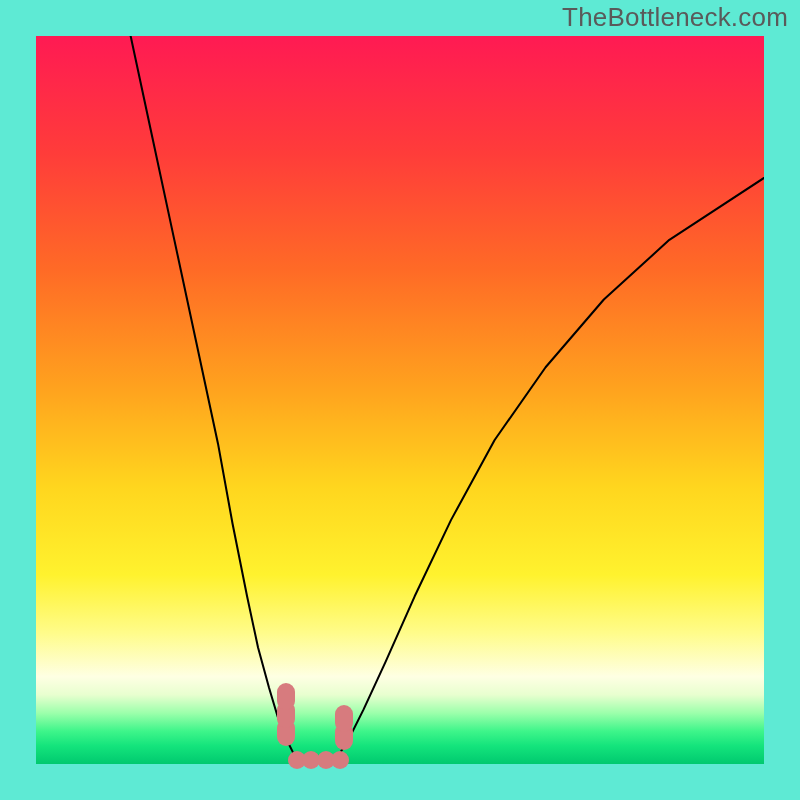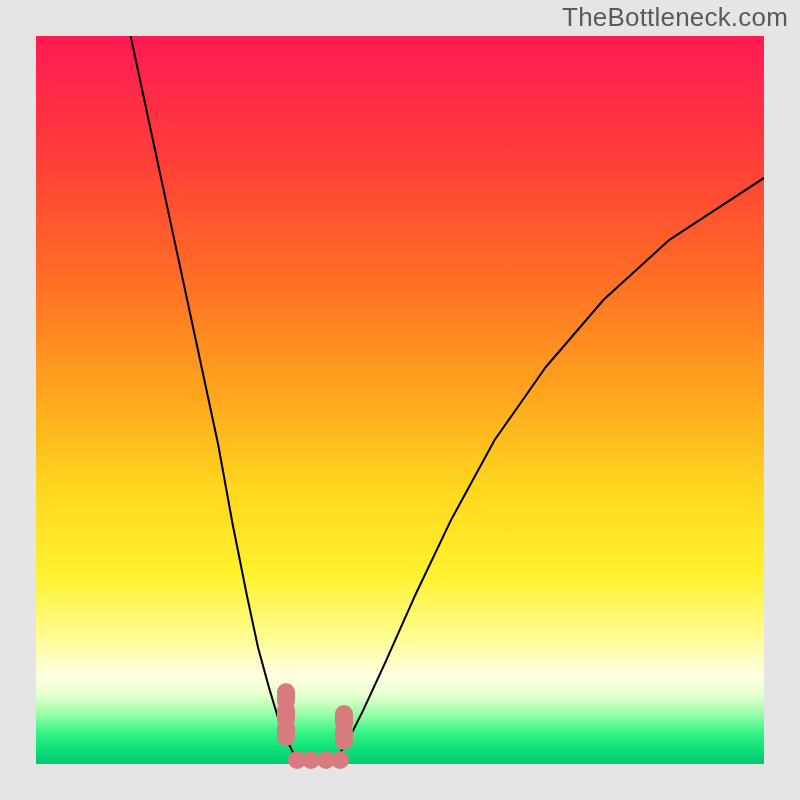--- a/index.html
+++ b/index.html
@@ -1,21 +1,21 @@
 <!DOCTYPE html>
 <html><head>
 <meta charset="utf-8">
 <style>
   * { margin: 0; padding: 0; box-sizing: border-box; }
   html, body { width: 800px; height: 800px; overflow: hidden; background: #000; }
   .frame {
     position: relative;
     width: 800px;
     height: 800px;
-    background: #e5e5e5;
+    background: #5eead4;
   }
   .watermark {
     position: absolute;
     top: 2px;
     right: 12px;
     font-family: Arial, Helvetica, sans-serif;
     font-size: 26px;
     font-weight: 400;
     color: #5a5a5a;
     letter-spacing: 0.2px;

